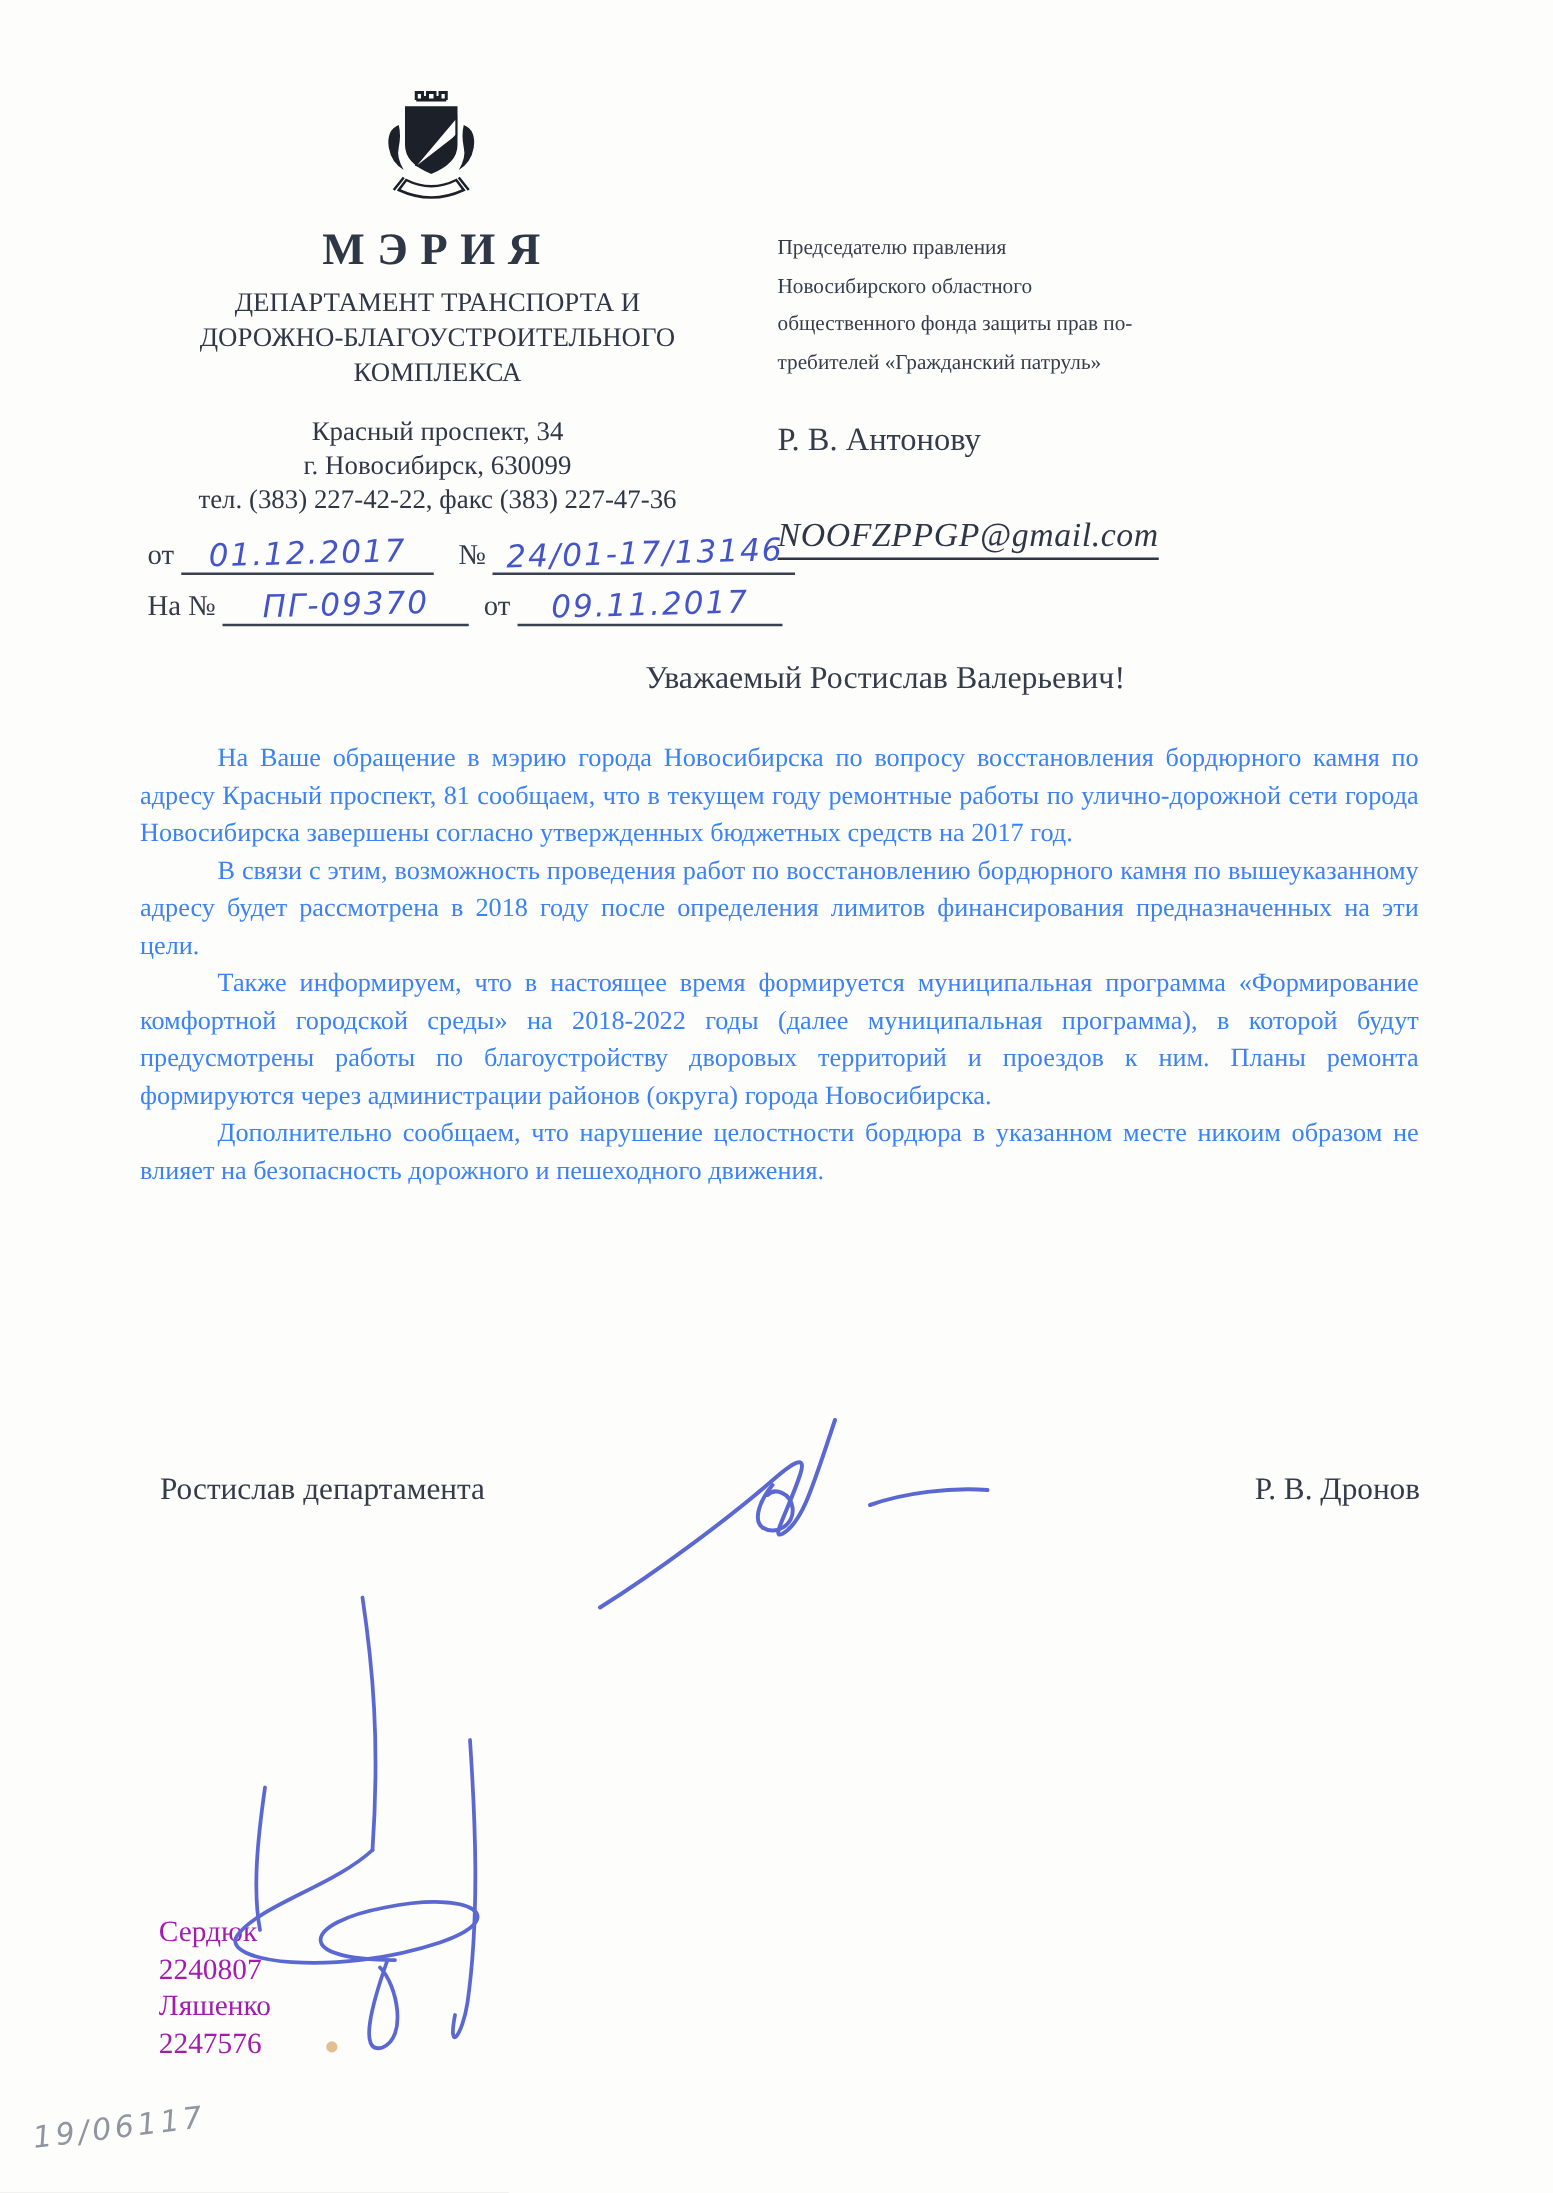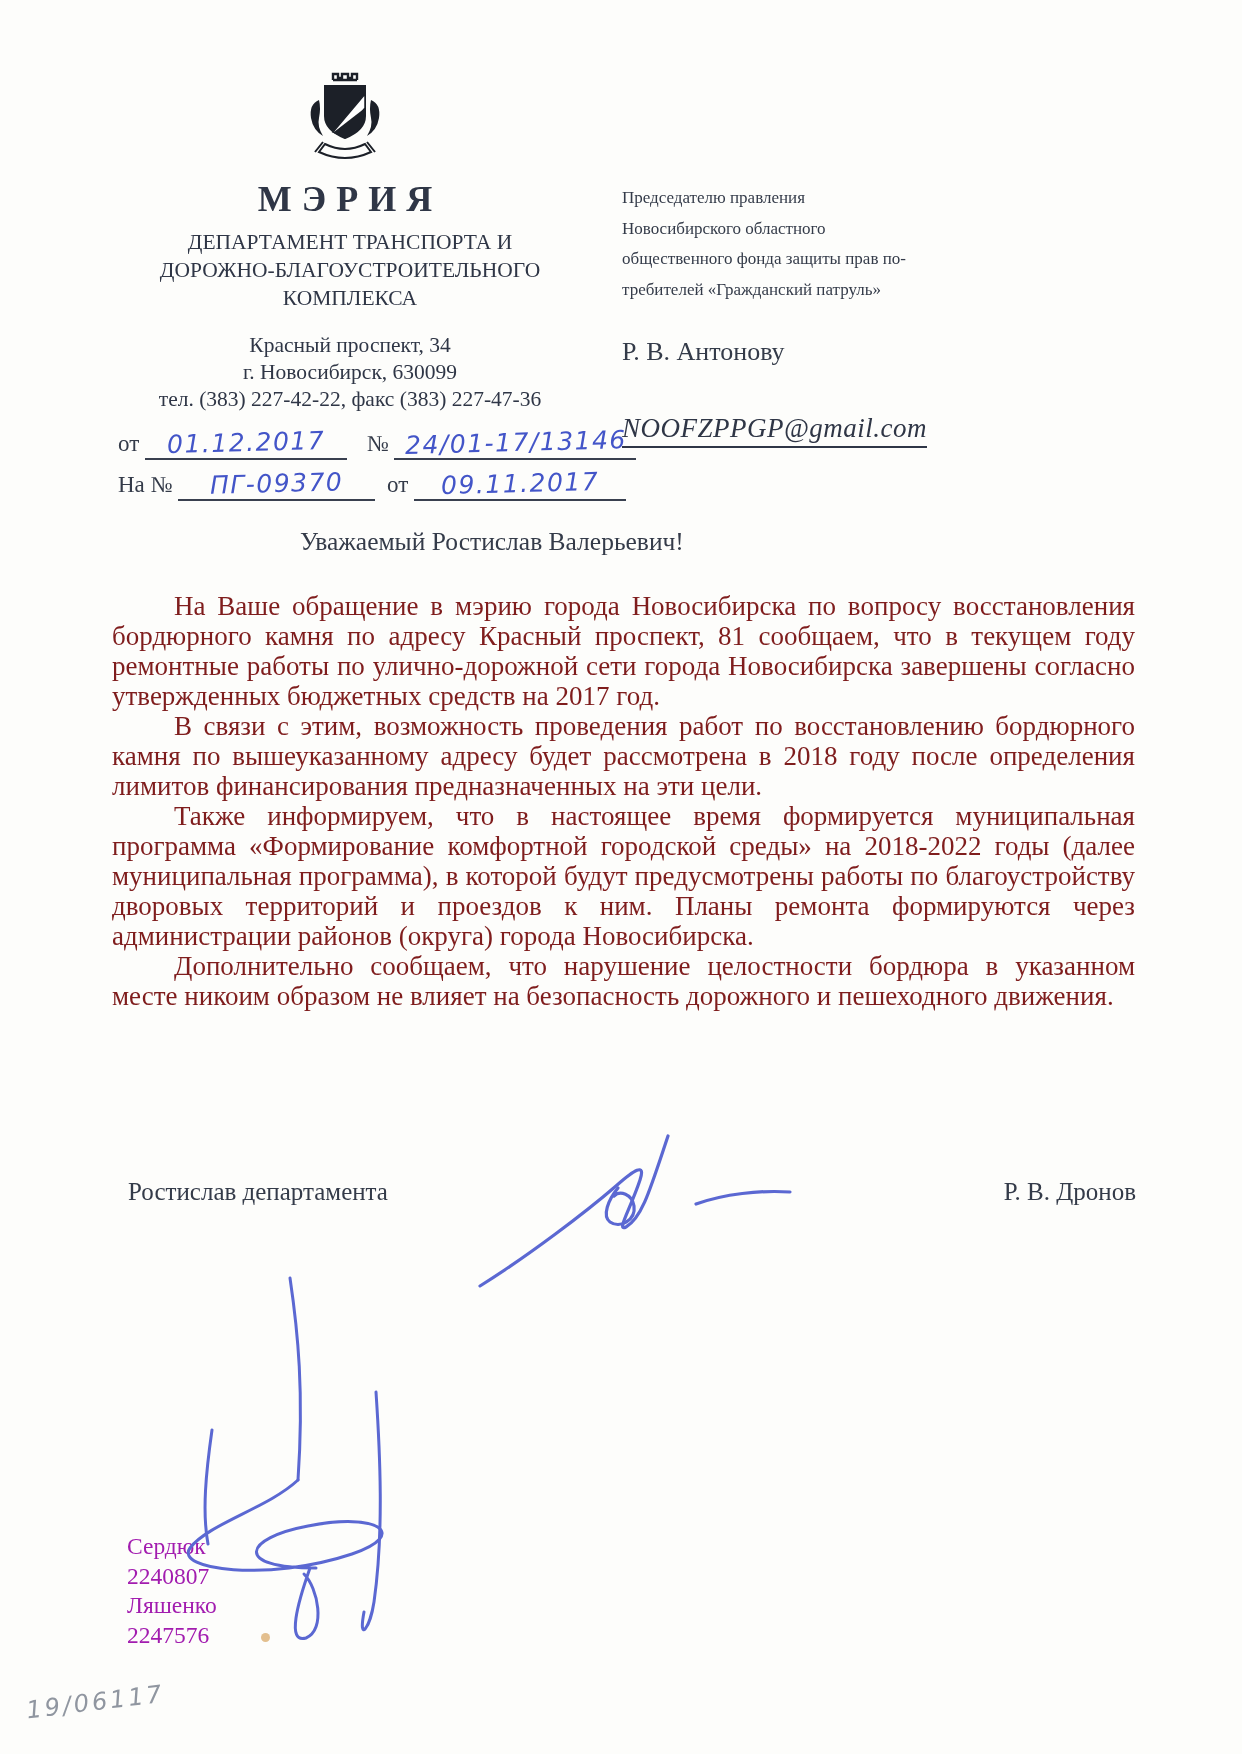--- a/index.html
+++ b/index.html
@@ -34,24 +34,24 @@
 
   
   .recipient { position:absolute; left:622px; top:183px; width:480px; font-size:17px; line-height:30.5px; color:#343b49; }
   .rec-name { position:absolute; left:622px; top:337px; font-size:26px; color:#343b49; }
   .rec-email {
     position:absolute; left:622px; top:413px; font-size:27px; color:#2f3646;
     border-bottom:2px solid #2f3646; padding-bottom:2px; letter-spacing:0.5px;font-style:italic;
   }
 
   
-  .salutation { position:absolute; left:300px; top:527px; width:600px; text-align:left; font-size:25.5px; color:#343b49; }
+  .salutation { position:absolute; left:300px; top:527px; width:600px; text-align:right; font-size:25.5px; color:#343b49; }
   .body-text {
     position:absolute; left:112px; top:591px; width:1023px;
-    font-size:27px; line-height:30px; text-align:justify; color:#7f1d1d;
+    font-size:21px; line-height:30px; text-align:justify; color:#3b82f6;
   }
   .body-text p { margin:0; text-indent:62px; }
 
   
   .signoff {
     position:absolute; left:128px; top:1178px; width:1008px;
     display:flex; justify-content:space-between; font-size:25px; color:#343b49;
   }
   .sig-svg { position:absolute; left:468px; top:1128px; width:350px; height:170px; }
 

